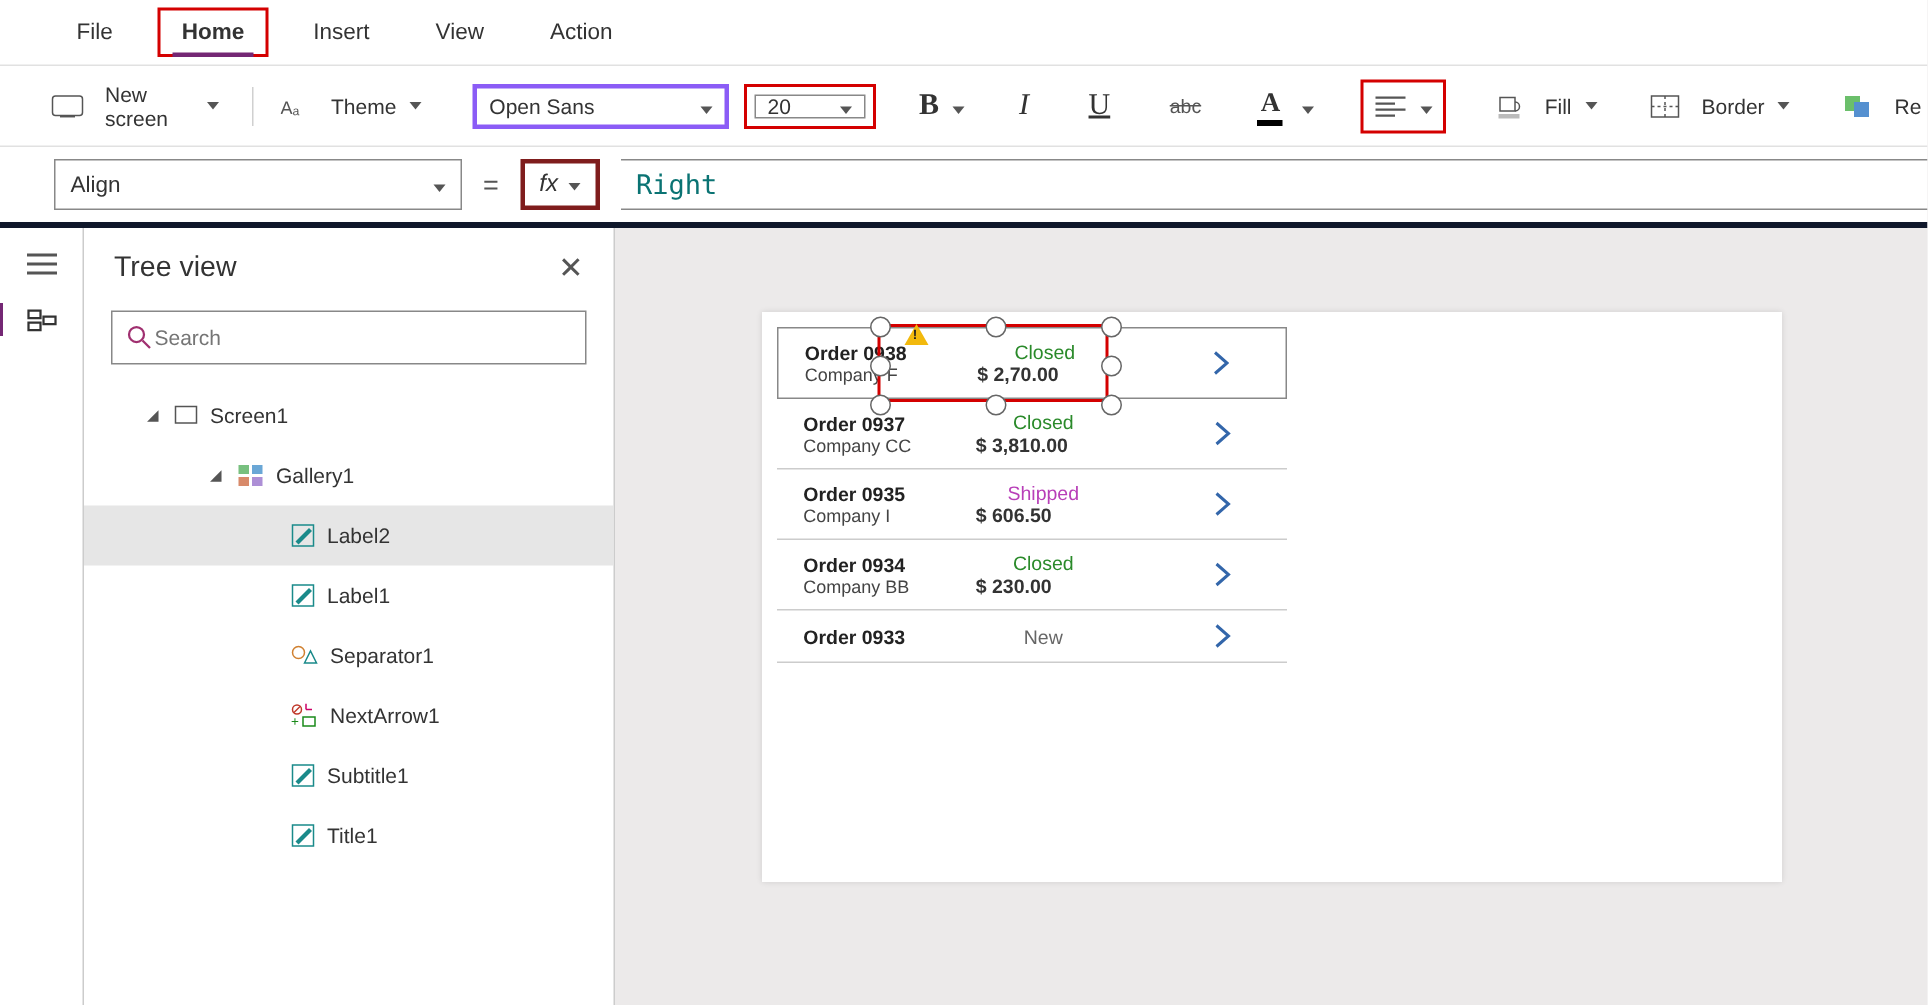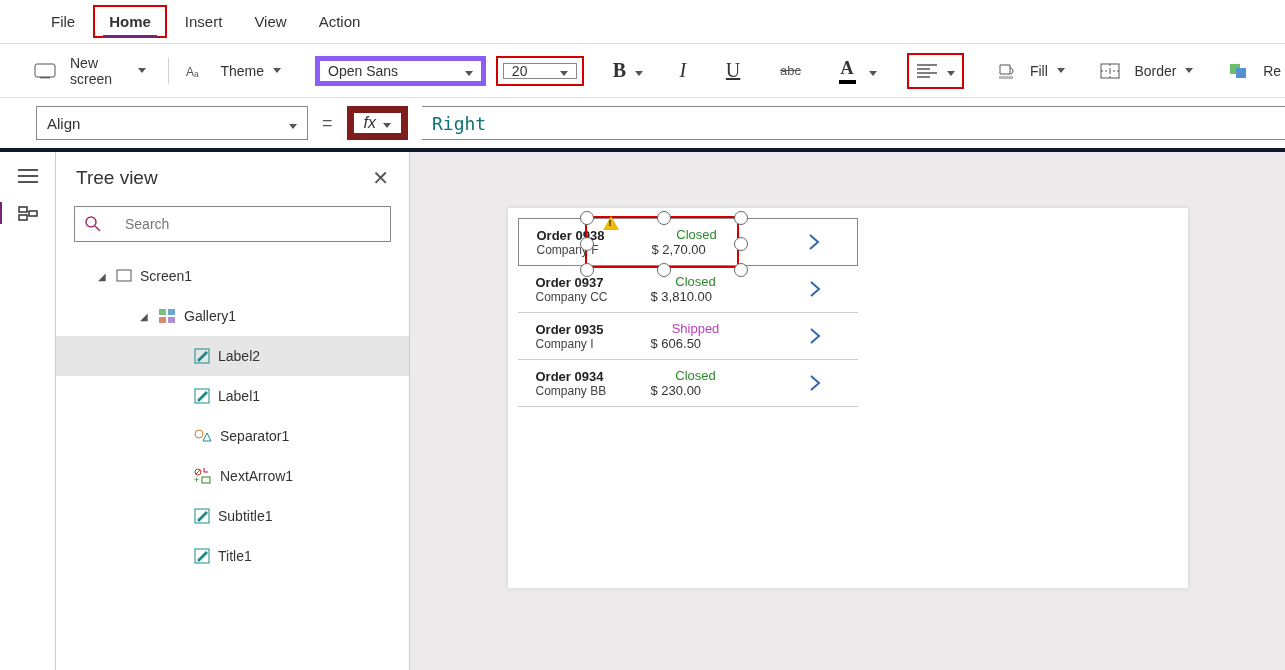--- a/index.html
+++ b/index.html
@@ -1,74 +1,74 @@
 <!DOCTYPE html>
 <html><head>
   <meta charset="utf-8">
   <style>
     * { margin: 0; padding: 0; box-sizing: border-box; font-family: "Segoe UI", sans-serif; }
     body { width: 1285px; height: 670px; background: #fff; overflow: hidden; color: #333; }
 
     
-    .menubar { height: 44px; display: flex; align-items: center; padding-left: 37px; gap: 4px; border-bottom: 1px solid #e1e1e1; }
+    .menubar { height: 44px; display: flex; align-items: center; padding-left: 37px; gap: 16px; border-bottom: 1px solid #e1e1e1; }
     .menuitem { padding: 6px 14px; font-size: 15px; color: #333; cursor: pointer; }
     .menuitem.active { border: 2px solid #d40000; font-weight: 600; position: relative; }
     .menuitem.active::after { content:""; position:absolute; left:8px; right:8px; bottom:-2px; height:3px; background:#742774; }
 
     
     .ribbon { height: 54px; display: flex; align-items: center; padding-left: 34px; gap: 10px; border-bottom: 1px solid #e1e1e1; position: relative; }
     .rbtn { display: flex; align-items: center; gap: 6px; font-size: 14px; color: #333; cursor: pointer; padding: 2px 4px; }
     .chev-down::after { content:""; display:inline-block; width:0;height:0;border-left:4px solid transparent;border-right:4px solid transparent;border-top:5px solid #555; margin-left:3px; }
     .divsep { width:1px; height:26px; background:#d0d0d0; margin: 0 8px; }
-    .font-select { width: 200px; height: 30px; border:5px solid #8b5cf6; display:flex; align-items:center; justify-content:space-between; padding:0 8px; font-size:14px; }
+    .font-select { width: 200px; height: 30px; border:3px solid #8b5cf6; display:flex; align-items:center; justify-content:space-between; padding:0 8px; font-size:14px; }
     .size-select { width: 74px; height: 16px; border:1px solid #888; display:flex; align-items:center; justify-content:space-between; padding:0 8px; font-size:14px; }
     .redbox-size { border:2px solid #d40000; padding:5px; display:inline-flex; }
     .redbox-align { border:2px solid #d40000; padding:4px 3px; display:inline-flex; }
 
     .bold-b { font-family: serif; font-weight:bold; font-size:20px; }
     .ital-i { font-family: serif; font-style:italic; font-size:20px; }
     .under-u { font-family: serif; text-decoration: underline; font-size:20px; }
     .strike { text-decoration: line-through; font-size:13px; color:#555;}
     .fontcolor { font-family: serif; font-weight:bold; font-size:18px; position:relative; padding-bottom:4px; }
     .fontcolor::after { content:""; position:absolute; left:-2px; right:-2px; bottom:-1px; height:4px; background:#000; }
 
     
     .propbar { height: 50px; display:flex; align-items:center; padding-left:36px; gap:14px; }
     .prop-select { width:272px; height:34px; border:1px solid #888; display:flex; align-items:center; justify-content:space-between; padding:0 10px; font-size:15px; }
     .eq { font-size:18px; color:#555; }
-    .fx-box { height:34px; border:7px solid #7f1d1d; display:flex; align-items:center; padding:0 10px; font-style:italic; font-family: serif; font-size:16px; gap:4px;}
+    .fx-box { height:34px; border:3px solid #7f1d1d; display:flex; align-items:center; padding:0 10px; font-style:italic; font-family: serif; font-size:16px; gap:4px;}
     .formula { height:34px; flex:1; border-top:1px solid #888; border-bottom:1px solid #888; display:flex; align-items:center; padding-left:10px; font-family: Consolas, monospace; font-size:18px; color:#0a7373; }
 
     
     .main { display:flex; height: calc(670px - 44px - 54px - 50px); border-top:4px solid #0f172a; }
     .rail { width:56px; border-right:1px solid #ccc; display:flex; flex-direction:column; align-items:center; padding-top:16px; gap:20px; }
 
     .treepanel { width:354px; border-right:1px solid #ccc; display:flex; flex-direction:column; }
     .tree-head { display:flex; align-items:center; justify-content:space-between; padding:14px 20px 10px 20px; }
     .tree-head h3 { font-size:19px; font-weight:400; }
-    .search { margin:6px 18px 10px 18px; height:36px; border:1px solid #888; display:flex; align-items:center; padding:4px 10px; gap:24px; }
+    .search { margin:6px 18px 10px 18px; height:36px; border:1px solid #888; display:flex; align-items:center; padding:4px 10px; gap:2px; }
     .search input { border:none; outline:none; font-size:14px; width:100%; color:#555; }
     .tree { font-size:14px; padding-top:4px; }
     .tree-row { height:40px; display:flex; align-items:center; gap:8px; padding-left:18px; cursor:pointer; }
     .tree-row.sel { background:#e6e6e6; }
     .tree-row .exp { width:10px; display:inline-block; font-size:10px; color:#555; }
     .indent1 { padding-left:18px; }
     .indent2 { padding-left:42px; }
     .indent3 { padding-left:84px; }
     .indent4 { padding-left:138px; }
 
     .canvas { flex:1; background:#eceaea; display:flex; justify-content:center; padding-top:56px; }
     .phone { width:680px; height:380px; background:#fff; box-shadow:0 0 4px rgba(0,0,0,.12); }
 
     .gal-row { display:grid; grid-template-columns: 115px 90px 1fr 40px; align-items:center; padding: 8px 10px 8px 18px; border-bottom:1px solid #ccc; position:relative; }
     .gal-row.first { border:1px solid #888; }
     .ord-title { font-size:13px; font-weight:bold; color:#222; }
     .ord-sub { font-size:12px; color:#444; grid-column:1; }
     .ord-status { font-size:13px; text-align:center; }
-    .ord-price { font-size:13px; text-align:left; color:#333; }
+    .ord-price { font-size:13px; text-align:left; color:#333;font-weight:bold; }
     .st-closed { color:#2a8a2a; }
     .st-invoiced { color:#2a4fd6; }
     .st-shipped { color:#b83fb8; }
     .st-new { color:#666; }
     .arrow-cell { color:#3366aa; font-size:20px; text-align:center; }
 
     .sel-outline { position:absolute; border:2px solid #d40000; }
     .handle { width:14px; height:14px; border:1px solid #666; border-radius:50%; background:#fff; position:absolute; }
     .warn-tri { width:0;height:0;border-left:8px solid transparent;border-right:8px solid transparent;border-bottom:14px solid #f2b90d; position:absolute; }
     .warn-tri::after{content:"!";position:absolute; left:-2px; top:2px; font-size:9px; color:#222; font-weight:bold;}
@@ -356,16 +356,32 @@
       <div class="ord-status st-closed">Closed</div>
       <div class="ord-price">$ 230.00</div>
     </div>
     <div></div>
     <div class="arrow-cell">
       <svg width="14" height="18">
                 <path d="M3 2 L11 9 L3 16" fill="none" stroke="#3366aa" stroke-width="2"></path>
               </svg>
     </div>
           </div>
+          <div class="gal-row">
+    <div>
+      <div class="ord-title">Order 0933</div>
+      <div class="ord-sub"></div>
+    </div>
+    <div style="grid-column:2;">
+      <div class="ord-status st-new">New</div>
+      <div class="ord-price"></div>
+    </div>
+    <div></div>
+    <div class="arrow-cell">
+      <svg width="14" height="18">
+                <path d="M3 2 L11 9 L3 16" fill="none" stroke="#3366aa" stroke-width="2"></path>
+              </svg>
+    </div>
+          </div>
         </div>
     </div>
   </div>
 </div>
 
 </body></html>

